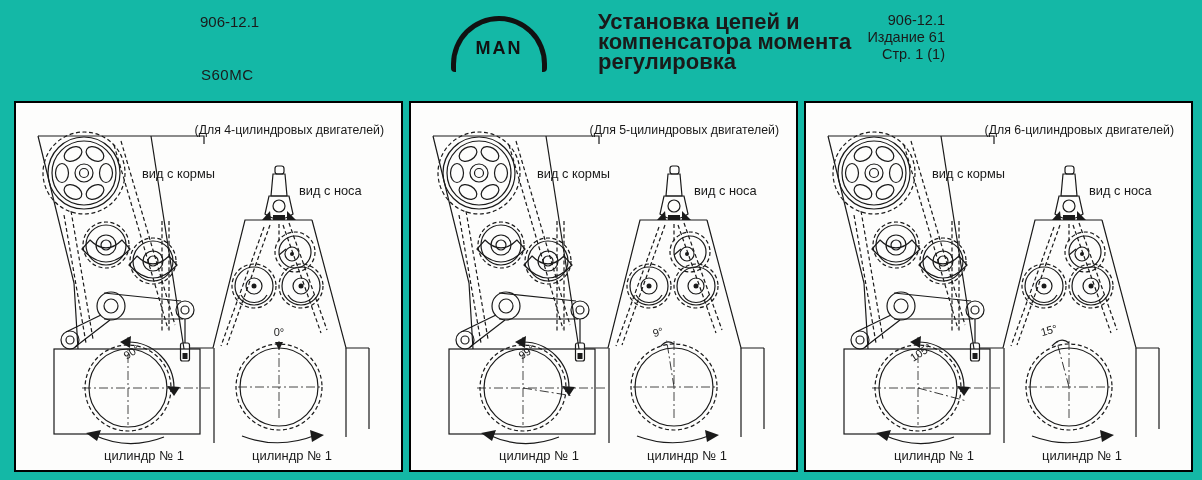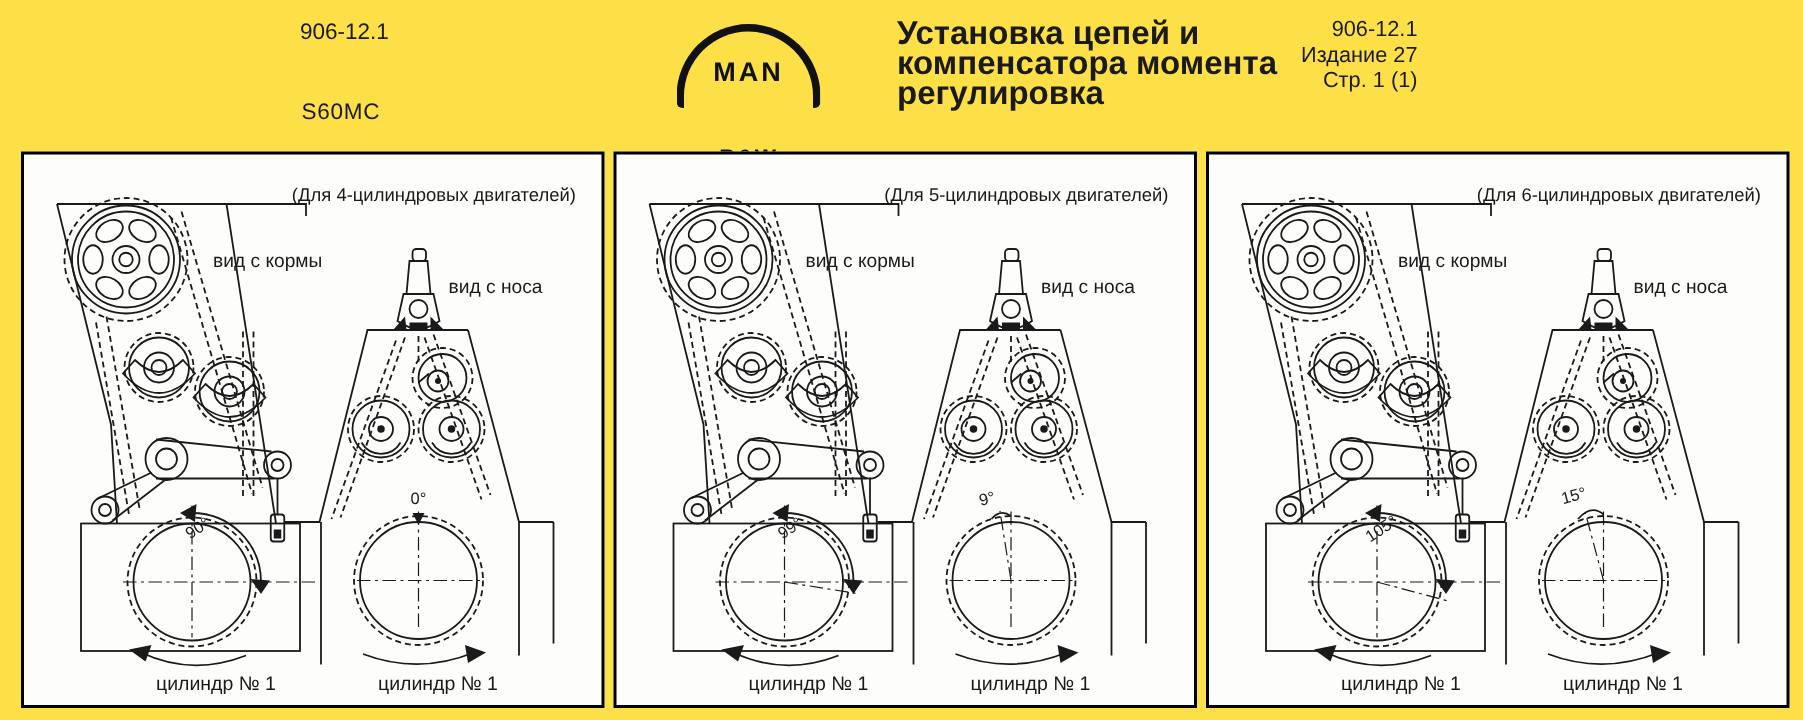--- a/index.html
+++ b/index.html
@@ -1,16 +1,16 @@
 <!DOCTYPE html>
 <html><head>
 <meta charset="utf-8">
 <style>
   html,body{margin:0;padding:0;background:#e8e8e8;}
-  .page{position:relative;width:1202px;height:480px;background:#fde047;overflow:hidden;
+  .page{position:relative;width:1202px;height:480px;background:#14b8a6;overflow:hidden;
         font-family:"Liberation Sans",sans-serif;color:#1a1a1a;}
   
   .doc-code{position:absolute;left:200px;top:13px;font-size:15px;}
   .engine-model{position:absolute;left:201px;top:66px;font-size:15px;letter-spacing:0.5px;}
   .logo{position:absolute;left:451px;top:16px;width:97px;height:57px;}
   .logo-arc{position:absolute;left:0;top:0;width:86px;height:51px;border:5px solid #111;
             border-bottom:none;border-radius:48px 48px 4px 4px;}
   .logo-l1{position:absolute;left:0;width:96px;top:22px;text-align:center;font-weight:bold;
            font-size:18px;letter-spacing:2px;color:#111;}
   .logo-l2{position:absolute;left:0;width:96px;top:37px;text-align:center;font-weight:bold;
@@ -49,21 +49,21 @@
   </div>
 
   <div class="title">
     <div>Установка цепей и</div>
     <div>компенсатора момента</div>
     <div>регулировка</div>
   </div>
 
   <div class="hdr-right">
     <div>906-12.1</div>
-    <div>Издание 27</div>
+    <div>Издание 61</div>
     <div>Стр. 1 (1)</div>
   </div>
 
   <svg class="defs-holder" aria-hidden="true">
     <defs>
       <g id="dwg">
 
         <g>
           <path class="ln" d="M22,33 H188 V41"></path>
           <path class="ln" d="M22,33 L58,180 L62,246"></path>

